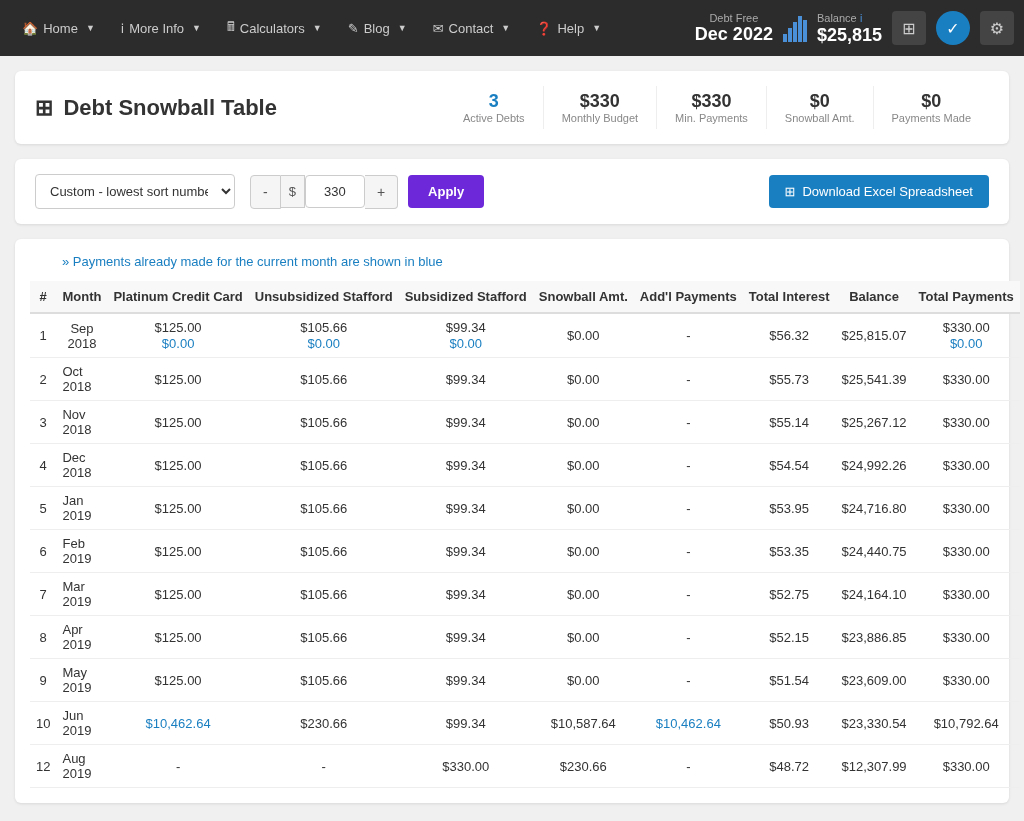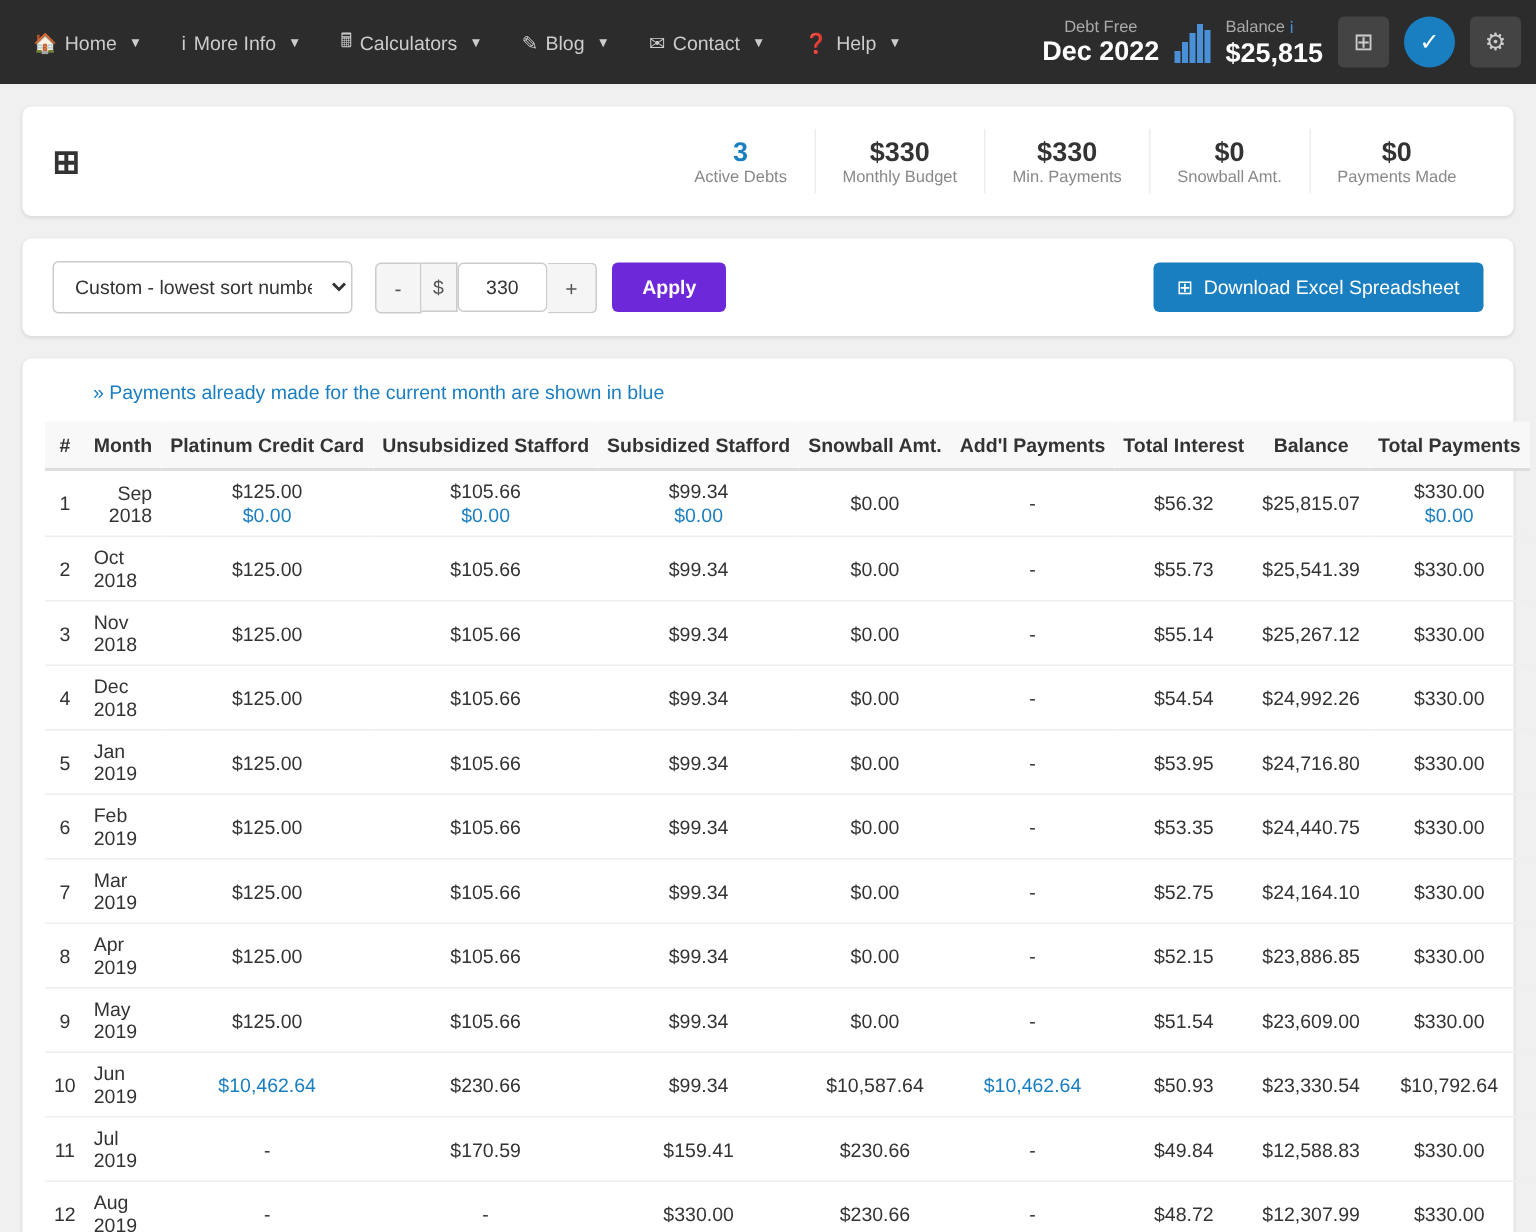--- a/index.html
+++ b/index.html
@@ -245,20 +245,21 @@
     <button class="nav-icon-btn check">✓</button>
     <button class="nav-icon-btn">⚙</button>
   </div>
 </nav>
 
 <div class="main-wrapper">
 
   <div class="page-header">
     <div class="page-title">
       <span>⊞</span>
+      <span>Debt Snowball Table</span>
     </div>
     <div class="stats-row" id="stats-row">
     <div class="stat-item">
           <div class="stat-value blue">3</div>
           <div class="stat-label">Active Debts</div>
         </div>
         <div class="stat-item">
           <div class="stat-value">$330</div>
           <div class="stat-label">Monthly Budget</div>
         </div>
@@ -307,21 +308,21 @@
             <th>Snowball Amt.</th>
             <th>Add'l Payments</th>
             <th>Total Interest</th>
             <th>Balance</th>
             <th>Total Payments</th>
           </tr>
       </thead>
       <tbody id="tbody">
           <tr>
             <td>1</td>
-            <td style="text-align: right;">Sep 2018</td>
+            <td style="text-align: center;">Sep 2018</td>
             <td>
               <div class="td-stack">
                 <span style="color: rgb(51, 51, 51);">$125.00</span>
                 <span class="blue-text">$0.00</span>
               </div>
             </td>
             <td>
               <div class="td-stack">
                 <span style="color: rgb(51, 51, 51);">$105.66</span>
                 <span class="blue-text">$0.00</span>
@@ -446,32 +447,20 @@
             <td style="color: rgb(26, 127, 193);">$10,462.64</td>
             <td>$230.66</td>
             <td>$99.34</td>
             <td>$10,587.64</td>
             <td style="color: rgb(26, 127, 193);">$10,462.64</td>
             <td>$50.93</td>
             <td>$23,330.54</td>
             <td>$10,792.64</td>
           </tr>
           <tr>
-            <td>11</td>
-            <td style="text-align: left;">Jul 2019</td>
-            <td>-</td>
-            <td>$170.59</td>
-            <td>$159.41</td>
-            <td>$230.66</td>
-            <td>-</td>
-            <td>$49.84</td>
-            <td>$12,588.83</td>
-            <td>$330.00</td>
-          </tr>
-          <tr>
             <td>12</td>
             <td style="text-align: left;">Aug 2019</td>
             <td>-</td>
             <td>-</td>
             <td>$330.00</td>
             <td>$230.66</td>
             <td>-</td>
             <td>$48.72</td>
             <td>$12,307.99</td>
             <td>$330.00</td>

